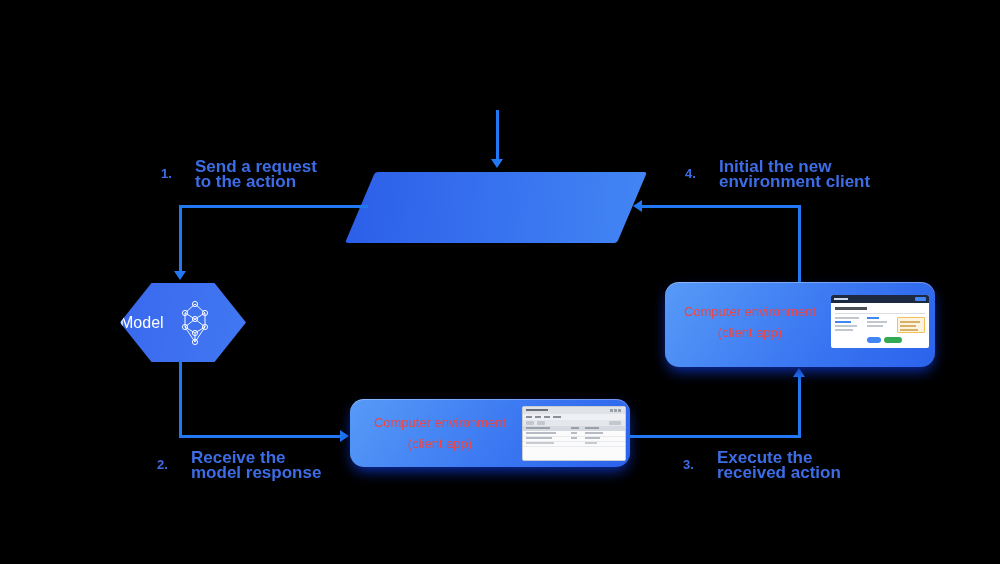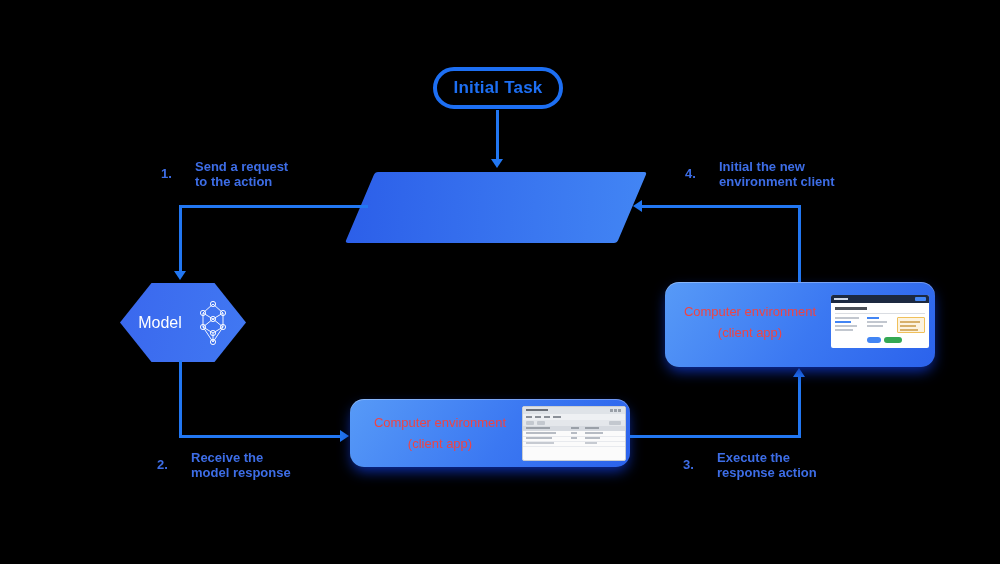--- a/index.html
+++ b/index.html
@@ -23,36 +23,36 @@
 
   .parallelogram{position:absolute;left:360px;top:172px;width:272px;height:71px;
         background:linear-gradient(70deg,#2c5fe9 0%,#4285f4 100%);
         transform:skewX(-23deg);border-radius:3px;}
   .parallelogram-label{position:absolute;left:372px;top:189px;width:250px;text-align:center;
         color:#fff;font-size:17px;line-height:23px;}
 
   .hexagon{position:absolute;left:120px;top:283px;width:126px;height:79px;
         background:linear-gradient(100deg,#3a68ee,#4178f2);
         clip-path:polygon(0% 50%,25% 0%,75% 0%,100% 50%,75% 100%,25% 100%);
-        display:flex;align-items:center;justify-content:center;gap:16px;}
+        display:flex;align-items:center;gap:16px;}
   .hexagon .model-label{color:#fff;font-size:16px;}
 
   .envbox{position:absolute;border-radius:14px;
         background:linear-gradient(125deg,#579af7 0%,#3b78f2 55%,#2b62ec 100%);
         box-shadow:0 6px 14px -2px #0d2fae, inset 0 1px 0 rgba(255,255,255,.3);}
   .envbox-right{left:665px;top:282px;width:270px;height:85px;}
   .envbox-bottom{left:350px;top:399px;width:280px;height:68px;}
   .env-label{position:absolute;color:#ef4444;font-size:13px;line-height:21px;text-align:center;}
   .env-label-right{left:668px;top:301px;width:164px;}
   .env-label-bottom{left:356px;top:412px;width:168px;}
 
   
   .step{position:absolute;color:#3d6de6;}
   .step .num{position:absolute;left:0;top:7px;font-size:13px;font-weight:bold;}
-  .step .txt{position:absolute;left:34px;top:0;font-size:13px;font-weight:bold;line-height:15px;white-space:nowrap;}
+  .step .txt{position:absolute;left:34px;top:0;font-size:17px;font-weight:bold;line-height:15px;white-space:nowrap;}
 
   
   .thumb1{position:absolute;right:6px;top:13px;width:98px;height:53px;background:#fff;border-radius:2px;overflow:hidden;}
   .t1-header{position:absolute;left:0;top:0;width:100%;height:8px;background:#1c2940;}
   .t1-header .logo{position:absolute;left:3px;top:3px;width:14px;height:2px;background:#cfd8e6;}
   .t1-header .btn{position:absolute;right:3px;top:2px;width:11px;height:4px;background:#4285f4;border-radius:1px;}
   .t1-title{position:absolute;left:4px;top:12px;width:32px;height:3px;background:#4a4f57;}
   .t1-rule{position:absolute;left:4px;top:18px;width:90px;height:1px;background:#dadde2;}
   .t1-line{position:absolute;height:2px;background:#c2c7cf;}
   .t1-blue{background:#4285f4;}
@@ -73,23 +73,20 @@
   .t2-toolbar i{position:absolute;top:1px;height:4px;width:8px;background:#c3c8cf;display:block;border-radius:1px;}
   .t2-thead{position:absolute;left:0;top:19px;width:100%;height:5px;background:#d6dae0;}
   .t2-row{position:absolute;left:0;width:100%;height:5px;border-bottom:1px solid #e8eaee;}
   .t2-cell{position:absolute;top:1px;height:2px;background:#9aa0a8;display:block;}
 </style>
 </head>
 <body>
 
 <div id="stage">
 
-  <div class="pill">
-    <span>Initial Task</span>
-  </div>
 
   <div class="line vline" style="left:496px;top:110px;height:50px;"></div>
   <div class="arrow down" style="left:491px;top:159px;"></div>
 
   <div class="parallelogram"></div>
   <div class="parallelogram-label">
   </div>
 
   <div class="line hline" style="left:181px;top:205px;width:187px;"></div>
   <div class="line vline" style="left:179px;top:205px;height:68px;"></div>
@@ -231,17 +228,17 @@
     <span class="txt">
       <div>Receive the</div>
       <div>model response</div>
     </span>
   </div>
 
   <div class="step" style="left:683px;top:450px;">
     <span class="num">3.</span>
     <span class="txt">
       <div>Execute the</div>
-      <div>response action</div>
+      <div>received action</div>
     </span>
   </div>
 
 </div>
 
 </body></html>

